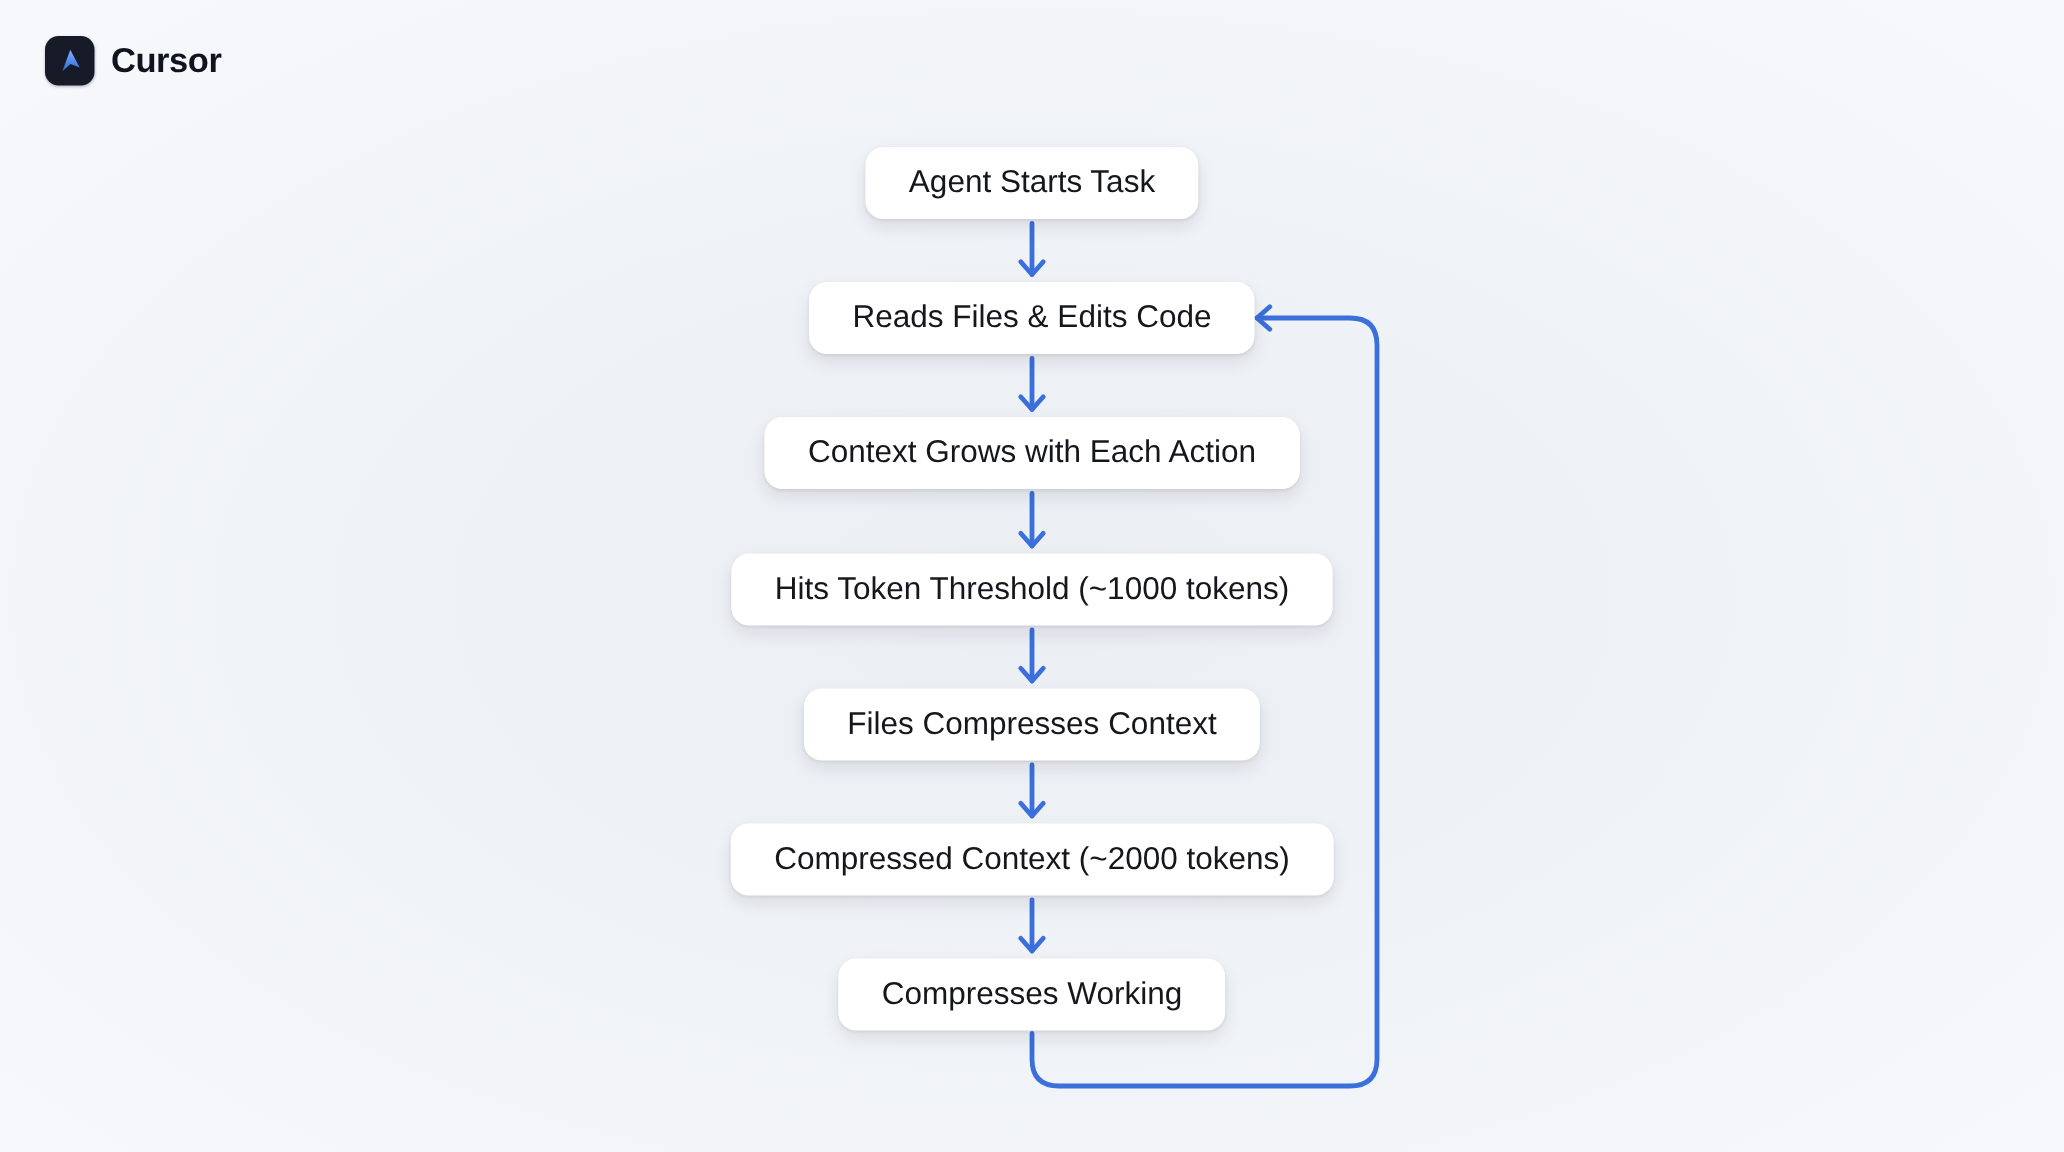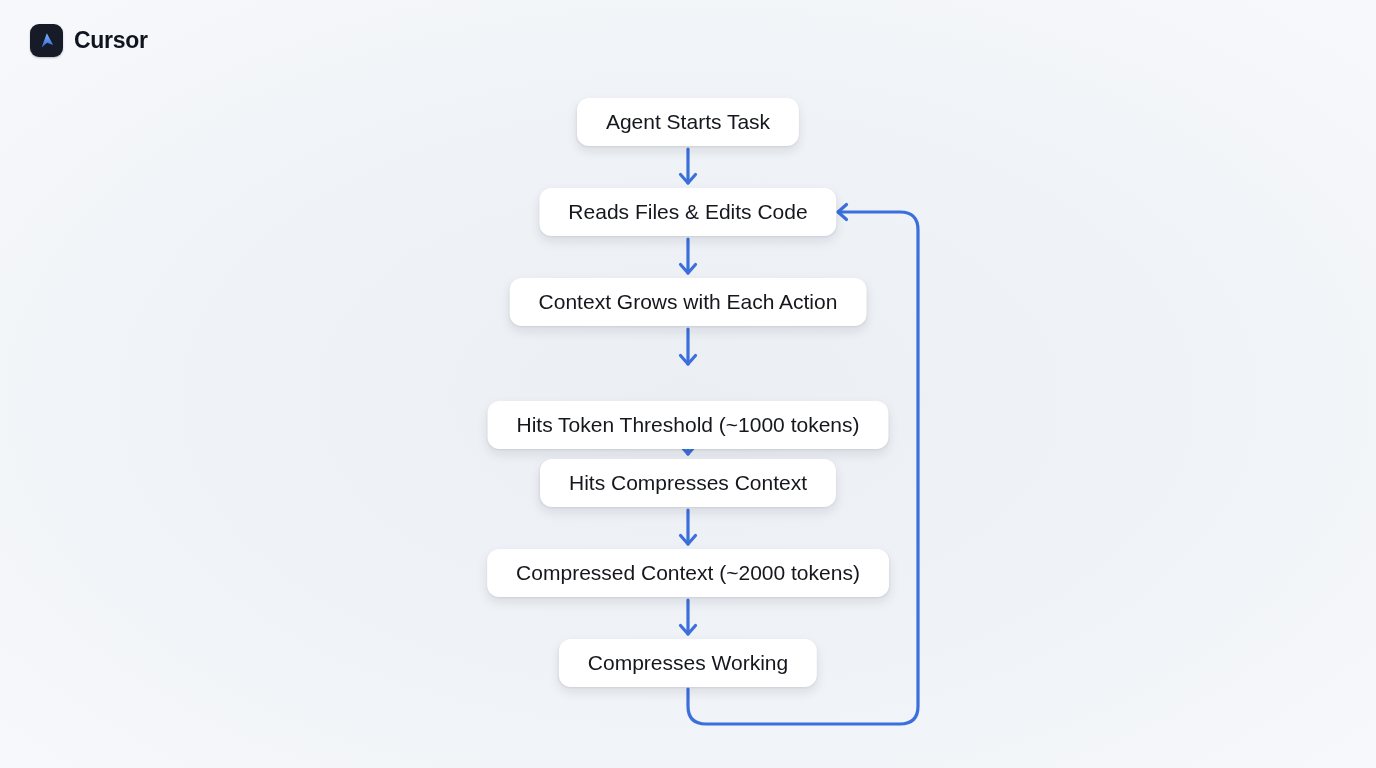--- a/index.html
+++ b/index.html
@@ -56,21 +56,21 @@
     background: var(--node-bg, #ffffff);
     border-radius: 12px;
     font-size: 21px;
     color: var(--node-text, #15171c);
     white-space: nowrap;
     box-shadow: 0 1px 2px rgba(16, 24, 40, .07), 0 5px 12px rgba(16, 24, 40, .10);
   }
   .n1 { top:  98px; }
   .n2 { top: 188px; }
   .n3 { top: 278px; }
-  .n4 { top: 369px; margin-top: 32px; }
+  .n4 { top: 369px; }
   .n5 { top: 459px; }
   .n6 { top: 549px; }
   .n7 { top: 639px; }
   .arrows {
     position: absolute;
     inset: 0;
     pointer-events: none;
   }
   .arrows path, .arrows line, .arrows polyline {
     fill: none;
@@ -135,17 +135,17 @@
     <g>
       <path d="M688 689 L688 706 Q688 724 706 724 L900 724 Q918 724 918 706 L918 230 Q918 212 900 212 L838 212"></path>
       <polyline points="846.5,204.5 838,212 846.5,219.5"></polyline>
     </g>
   </svg>
 
   <div class="node n1">Agent Starts Task</div>
   <div class="node n2">Reads Files &amp; Edits Code</div>
   <div class="node n3">Context Grows with Each Action</div>
   <div class="node n4">Hits Token Threshold (~1000 tokens)</div>
-  <div class="node n5">Hits Compresses Context</div>
+  <div class="node n5">Files Compresses Context</div>
   <div class="node n6">Compressed Context (~2000 tokens)</div>
   <div class="node n7">Compresses Working</div>
 
 </div>
 
 </body></html>

